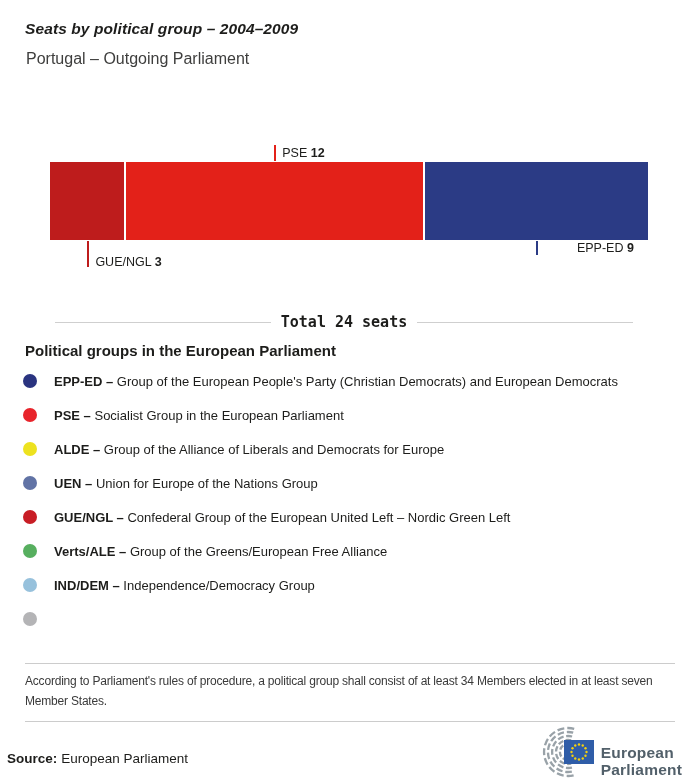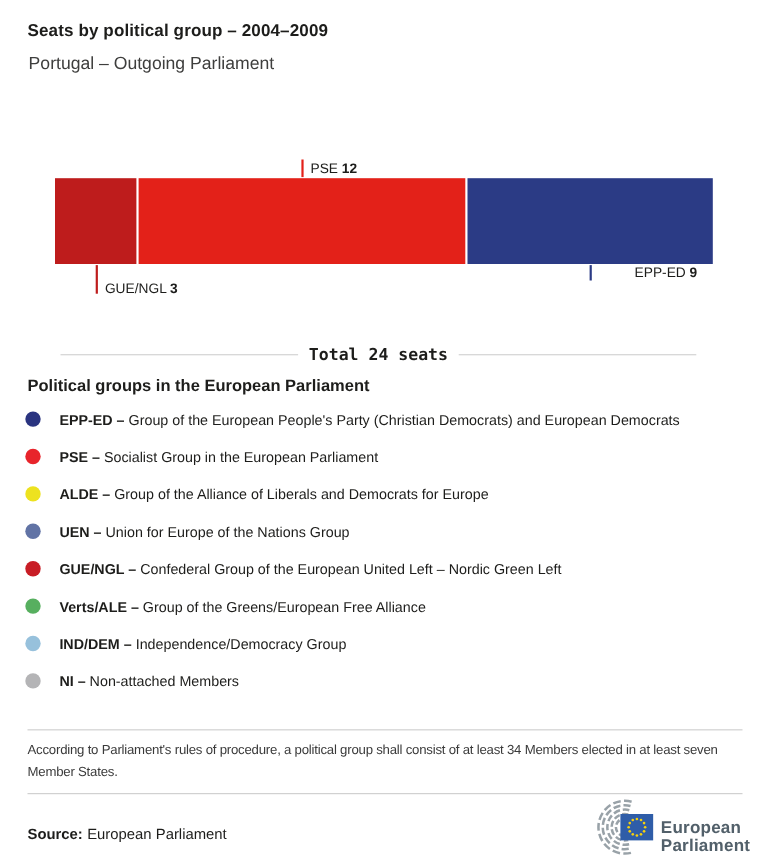--- a/index.html
+++ b/index.html
@@ -1,20 +1,20 @@
 <!DOCTYPE html>
 <html><head>
 <meta charset="utf-8">
 <style>
   * { margin:0; padding:0; box-sizing:border-box; }
   html,body { background:#ffffff; }
   .page { position:relative; width:700px; height:784px; background:#ffffff;
           font-family:"Liberation Sans", sans-serif; color:#1d1d1b; overflow:hidden; }
 
-  .title { position:absolute; left:25px; top:20px; font-size:15.5px; font-weight:bold; letter-spacing:.1px; }
+  .title { position:absolute; left:25px; top:20px; font-size:15.5px; font-weight:bold; letter-spacing:.1px;font-style:italic; }
   .subtitle { position:absolute; left:26px; top:50px; font-size:16px; font-weight:normal; color:#3e3e3d; }
 
   .chart-area { position:absolute; left:50px; top:162px; width:598px; height:78px; }
   .bar { display:flex; width:100%; height:100%; gap:2px; }
   .bar-segment { height:100%; }
 
   .callout { position:absolute; display:flex; }
   .callout .tick { width:2px; flex:0 0 2px; align-self:stretch; }
   .callout.top { bottom:calc(100% + 1px); height:16px; align-items:center; }
   .callout.bottom-long { top:calc(100% + 1px); height:26px; align-items:flex-end; }
@@ -33,21 +33,21 @@
   .legend-row { display:flex; align-items:center; height:34px; }
   .dot { width:14px; height:14px; border-radius:50%; flex:0 0 14px; margin-right:17px; }
   .legend-text { font-size:13px; white-space:nowrap; }
   .legend-text strong { font-weight:bold; }
 
   .divider { position:absolute; left:25px; right:25px; height:1px; background:#cccccc; }
   .divider-1 { top:663px; }
   .divider-2 { top:721px; }
   .footnote { position:absolute; left:25px; top:671px; width:652px; font-size:12px;
               letter-spacing:-0.2px; line-height:20px; color:#3a3a3a; }
-  .source { position:absolute; left:25px; top:751px; font-size:13.5px; }
+  .source { position:absolute; left:7px; top:751px; font-size:13.5px; }
   .source strong { font-weight:bold; margin-right:4px; }
 
   .ep-logo { position:absolute; top:726px; right:18px; display:flex; align-items:flex-end; }
   .ep-logo svg { display:block; }
   .ep-logo-text { margin-left:7px; display:flex; flex-direction:column; font-size:15.5px;
                   font-weight:bold; color:#52606a; line-height:17px; letter-spacing:.2px; }
 </style>
 </head>
 <body>
 
@@ -107,21 +107,20 @@
       <div class="legend-row">
     <span class="dot" style="background: rgb(87, 175, 95);"></span>
     <span class="legend-text"><strong>Verts/ALE –</strong><span> Group of the Greens/European Free Alliance</span></span>
   </div>
       <div class="legend-row">
     <span class="dot" style="background: rgb(151, 193, 220);"></span>
     <span class="legend-text"><strong>IND/DEM –</strong><span> Independence/Democracy Group</span></span>
   </div>
       <div class="legend-row">
     <span class="dot" style="background: rgb(180, 180, 182);"></span>
-    <span class="legend-text"><strong>NI –</strong><span> Non-attached Members</span></span>
   </div>
     </div>
 
   <div class="divider divider-1"></div>
   <p class="footnote">According to Parliament's rules of procedure, a political group shall consist of at least 34 Members elected in at least seven Member States.</p>
   <div class="divider divider-2"></div>
 
   <p class="source"><strong>Source:</strong><span>European Parliament</span></p>
 
   <div class="ep-logo">

